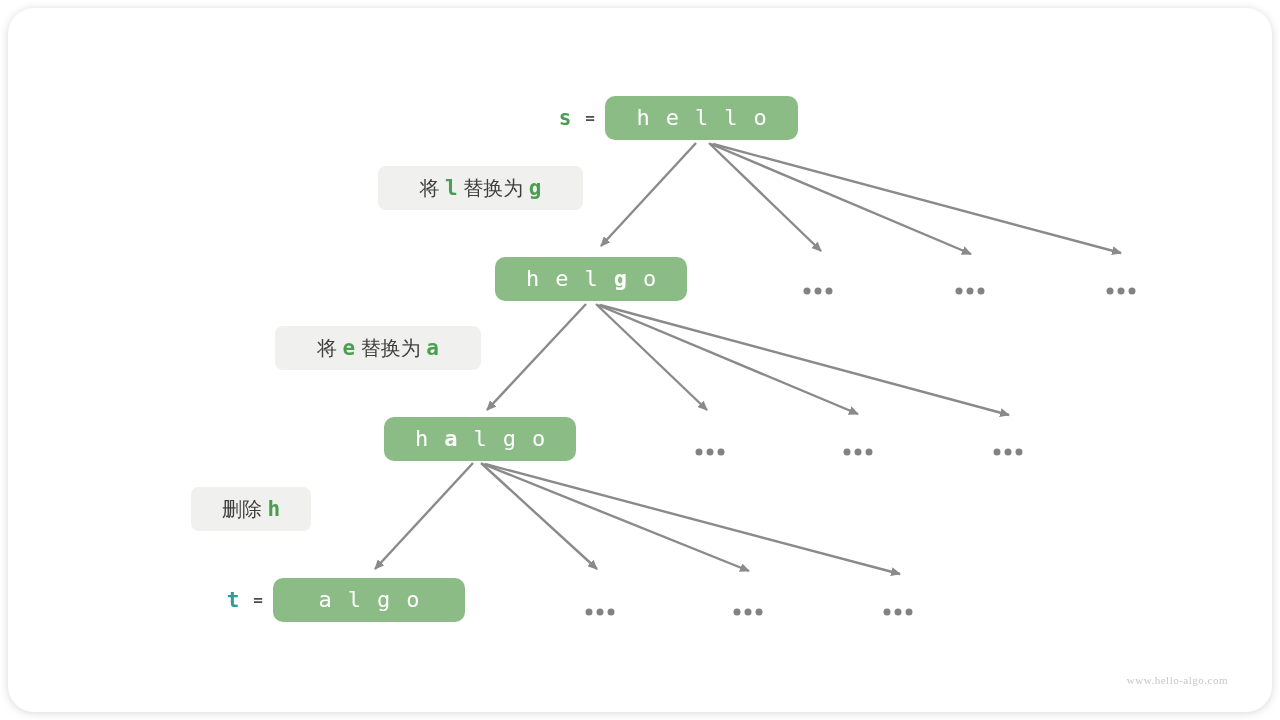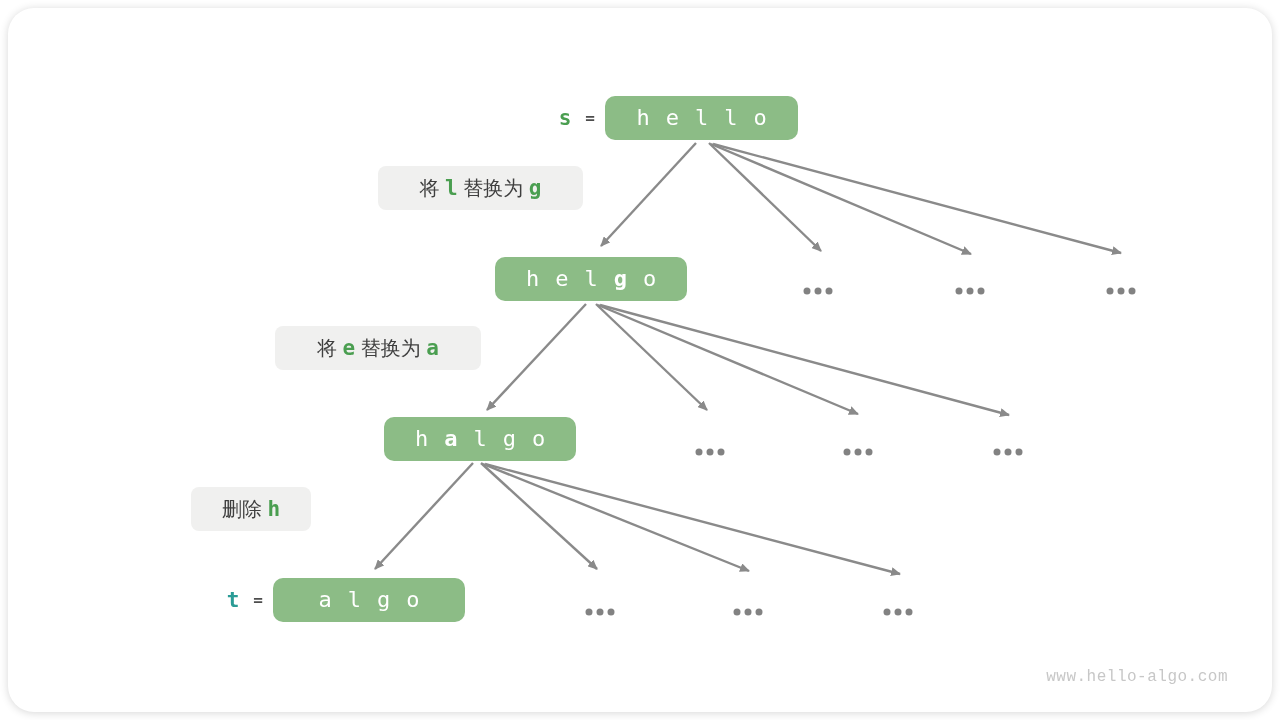--- a/index.html
+++ b/index.html
@@ -79,22 +79,22 @@
     position: absolute;
     transform: translate(-50%, -50%);
     display: flex;
     gap: 4px;
   }
   .dot { width: 7px; height: 7px; border-radius: 50%; }
   .watermark {
     position: absolute;
     right: 44px;
     bottom: 26px;
-    font-family: Liberation Mono, monospace;
-    font-size: 16px;
+    font-family: Liberation Serif, serif;
+    font-size: 11px;
     letter-spacing: 0.5px;
   }
 </style>
 </head>
 <body>
 
 <div class="card">
   <svg class="arrows-svg" id="arrows-svg" width="1280" height="720">
       <defs>
         <marker id="ah" markerWidth="10" markerHeight="9" refX="9" refY="4.5" orient="auto" markerUnits="userSpaceOnUse">

